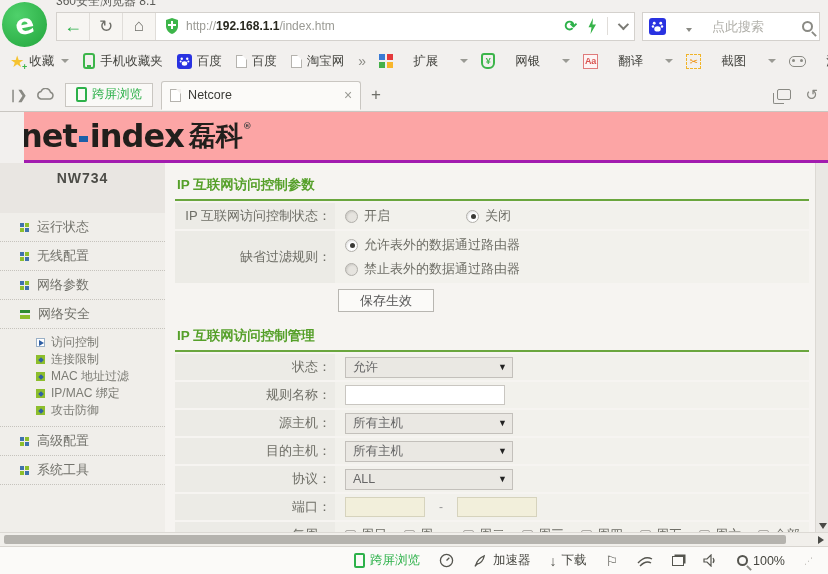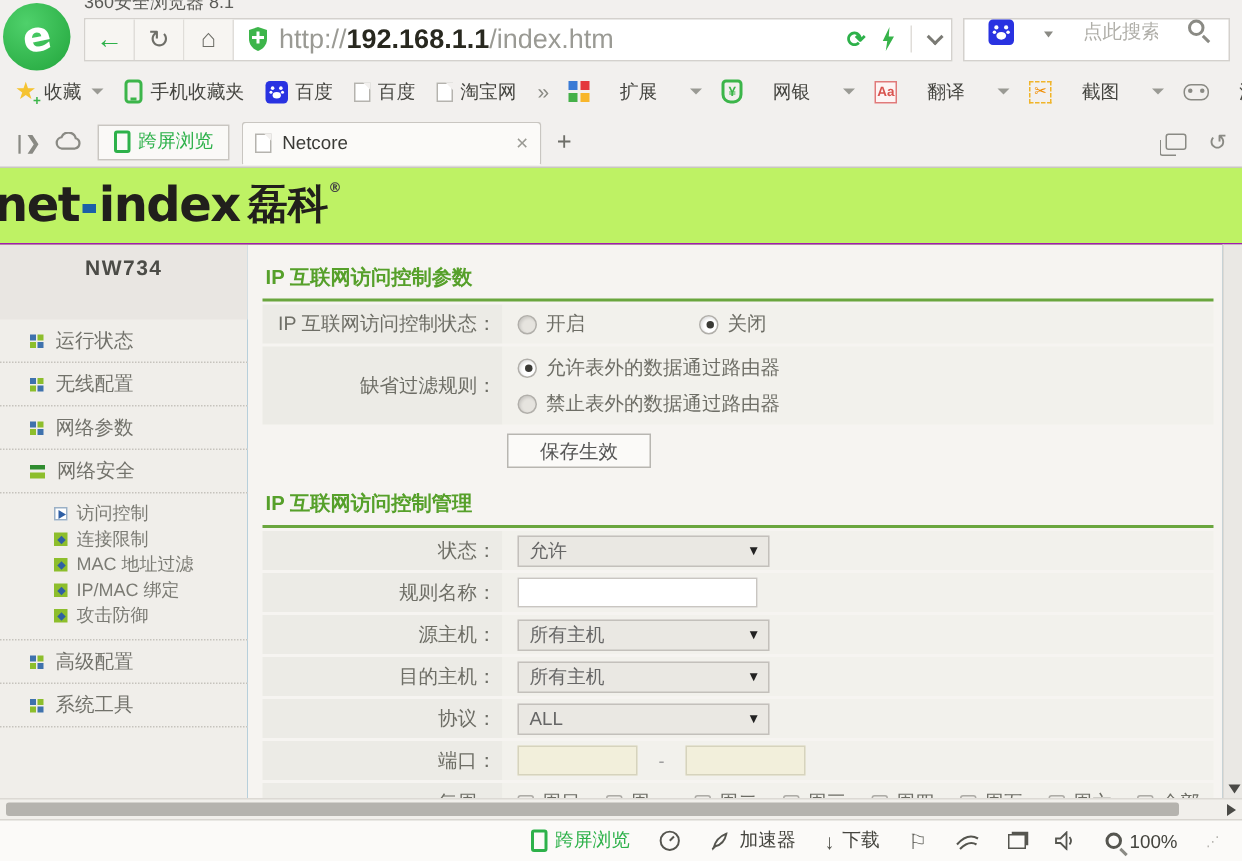--- a/index.html
+++ b/index.html
@@ -15,28 +15,28 @@
     background:radial-gradient(circle at 35% 30%, #4fd16b, #22a53c); display:flex; align-items:center; justify-content:center; z-index:5; }
   #browser-logo .e { color:#fff; font-size:28px; font-weight:bold; font-family:"DejaVu Sans", sans-serif; transform:rotate(-12deg); }
 
   
   #addressbar { height:36px; display:flex; align-items:center; padding:0 8px 0 56px; background:#f2f0ee; }
   .omnibar { flex:1; display:flex; height:29px; border:1px solid #d4d1cd; background:#fff; align-items:stretch; }
   .nav-btn { width:33px; display:flex; align-items:center; justify-content:center; background:#f7f5f2; border-right:1px solid #e0ddd9; font-size:17px; color:#6e6e68; }
   .nav-btn.back { color:#2db14a; font-weight:bold; font-size:18px; }
   .url-zone { flex:1; display:flex; align-items:center; padding:0 8px; gap:6px; }
   .shield { width:16px; height:18px; position:relative; flex:0 0 auto; }
-  .url-text { font-size:18px; color:#9a9a94; white-space:nowrap; }
+  .url-text { font-size:12px; color:#9a9a94; white-space:nowrap; }
   .url-text .host { color:#28281f; font-weight:bold; }
   .omni-right { display:flex; align-items:center; gap:10px; padding:0 8px; }
   .cycle-ic { color:#2db14a; font-size:15px; font-weight:bold; }
   .bolt { width:10px; height:16px; background:#37b34a; clip-path:polygon(60% 0, 15% 58%, 45% 58%, 35% 100%, 90% 40%, 55% 40%); }
   .omni-sep { width:1px; height:18px; background:#e0ddd9; }
   .chev { width:8px; height:8px; border-right:2px solid #7a7a74; border-bottom:2px solid #7a7a74; transform:rotate(45deg) translateY(-2px); }
-  .search-box { width:178px; height:29px; margin-left:7px; border:1px solid #d4d1cd; background:#fff; display:flex; align-items:flex-start; padding:0 16px; gap:20px; }
+  .search-box { width:178px; height:29px; margin-left:7px; border:1px solid #d4d1cd; background:#fff; display:flex; align-items:center; padding:0 6px; gap:20px; }
   .paw { width:17px; height:17px; background:#2932e1; border-radius:3px; flex:0 0 auto; position:relative; }
   .paw svg { position:absolute; inset:2px; }
   .paw-drop { width:0; height:0; border-left:3px solid transparent; border-right:3px solid transparent; border-top:4px solid #8a8a84; margin-top:8px; }
   .search-input { flex:1; border:none; outline:none; font-size:13px; color:#444; background:transparent; min-width:10px; }
   .search-input::placeholder { color:#b0afa9; }
   .mag { width:11px; height:11px; border:2px solid #8a8a84; border-radius:50%; position:relative; flex:0 0 auto; }
   .mag::after { content:""; position:absolute; width:2px; height:6px; background:#8a8a84; transform:rotate(-45deg); left:9px; top:8px; }
 
   
   #bookmarkbar { height:34px; display:flex; align-items:center; padding:0 10px; font-size:12.5px; color:#454540; background:#f2f0ee; }
@@ -69,21 +69,21 @@
   .cross-screen-btn { display:flex; align-items:center; gap:5px; height:24px; padding:0 10px; border:1px solid #c9c6c1; background:#faf9f7; color:#2db14a; font-size:12.5px; margin-right:8px; }
   .tab { width:200px; height:29px; margin-bottom:-1px; background:#fbfaf8; border:1px solid #c9c6c1; border-bottom:1px solid #fbfaf8; border-radius:3px 3px 0 0; display:flex; align-items:center; padding:0 8px; gap:7px; font-size:12.5px; color:#3a3a36; }
   .tab .close { margin-left:auto; color:#9a9a94; font-size:14px; }
   .newtab { font-size:17px; color:#6e6e68; margin-left:10px; }
   .tabbar-spacer { flex:1; }
   .ic-tablist { width:14px; height:11px; border:1.5px solid #8a8a84; border-radius:2px; position:relative; margin-right:14px; }
   .ic-tablist::before { content:""; position:absolute; left:-5px; top:3px; width:10px; height:10px; border-left:1.5px solid #8a8a84; border-bottom:1.5px solid #8a8a84; border-radius:0 0 0 2px; }
   .ic-undo { font-size:15px; color:#8a8a84; }
 
   
-  #brand-band { height:51px; background:#bef264; border-bottom:1px solid #a21caf; position:relative; overflow:hidden; }
+  #brand-band { height:51px; background:#fca5a5; border-bottom:3px solid #a21caf; position:relative; overflow:hidden;margin-left:24px; }
   .brand { position:absolute; left:-4px; top:5px; font-weight:bold; color:#211f1c; letter-spacing:-1px; display:flex; align-items:center; font-family:"DejaVu Sans", sans-serif; }
   .brand .en { font-size:32px; }
   .brand .dash { width:9px; height:6px; background:#1b5fa8; margin:6px 2px 0 2px; }
   .brand .cn { font-size:27px; margin-left:5px; letter-spacing:0; }
   .brand .reg { font-size:9px; align-self:flex-start; margin-top:4px; color:#444; }
 
   
   #page-body { display:flex; height:369px; background:#0369a1; }
 
   

